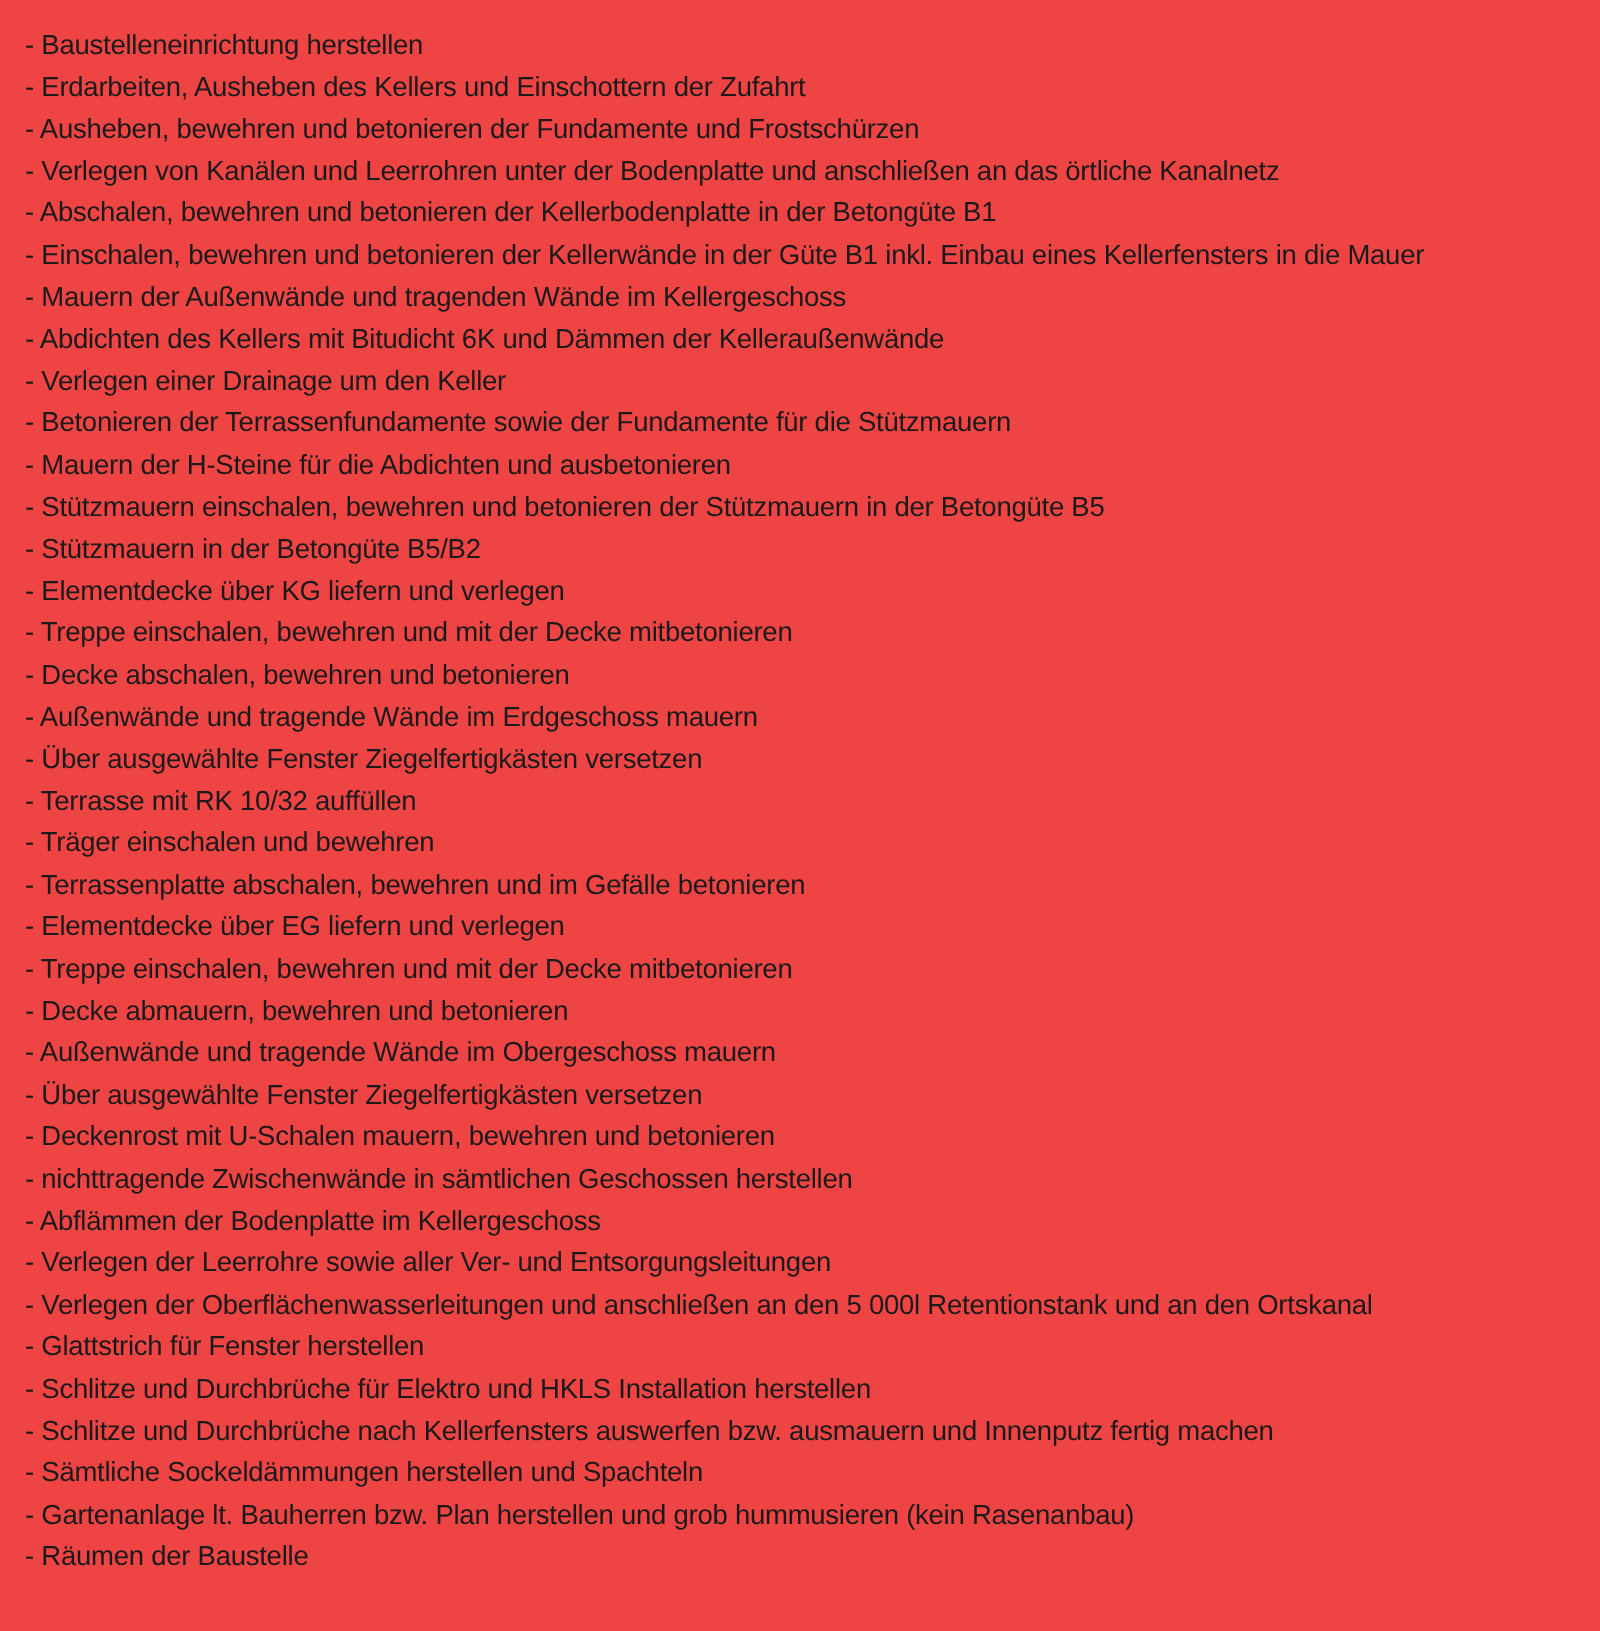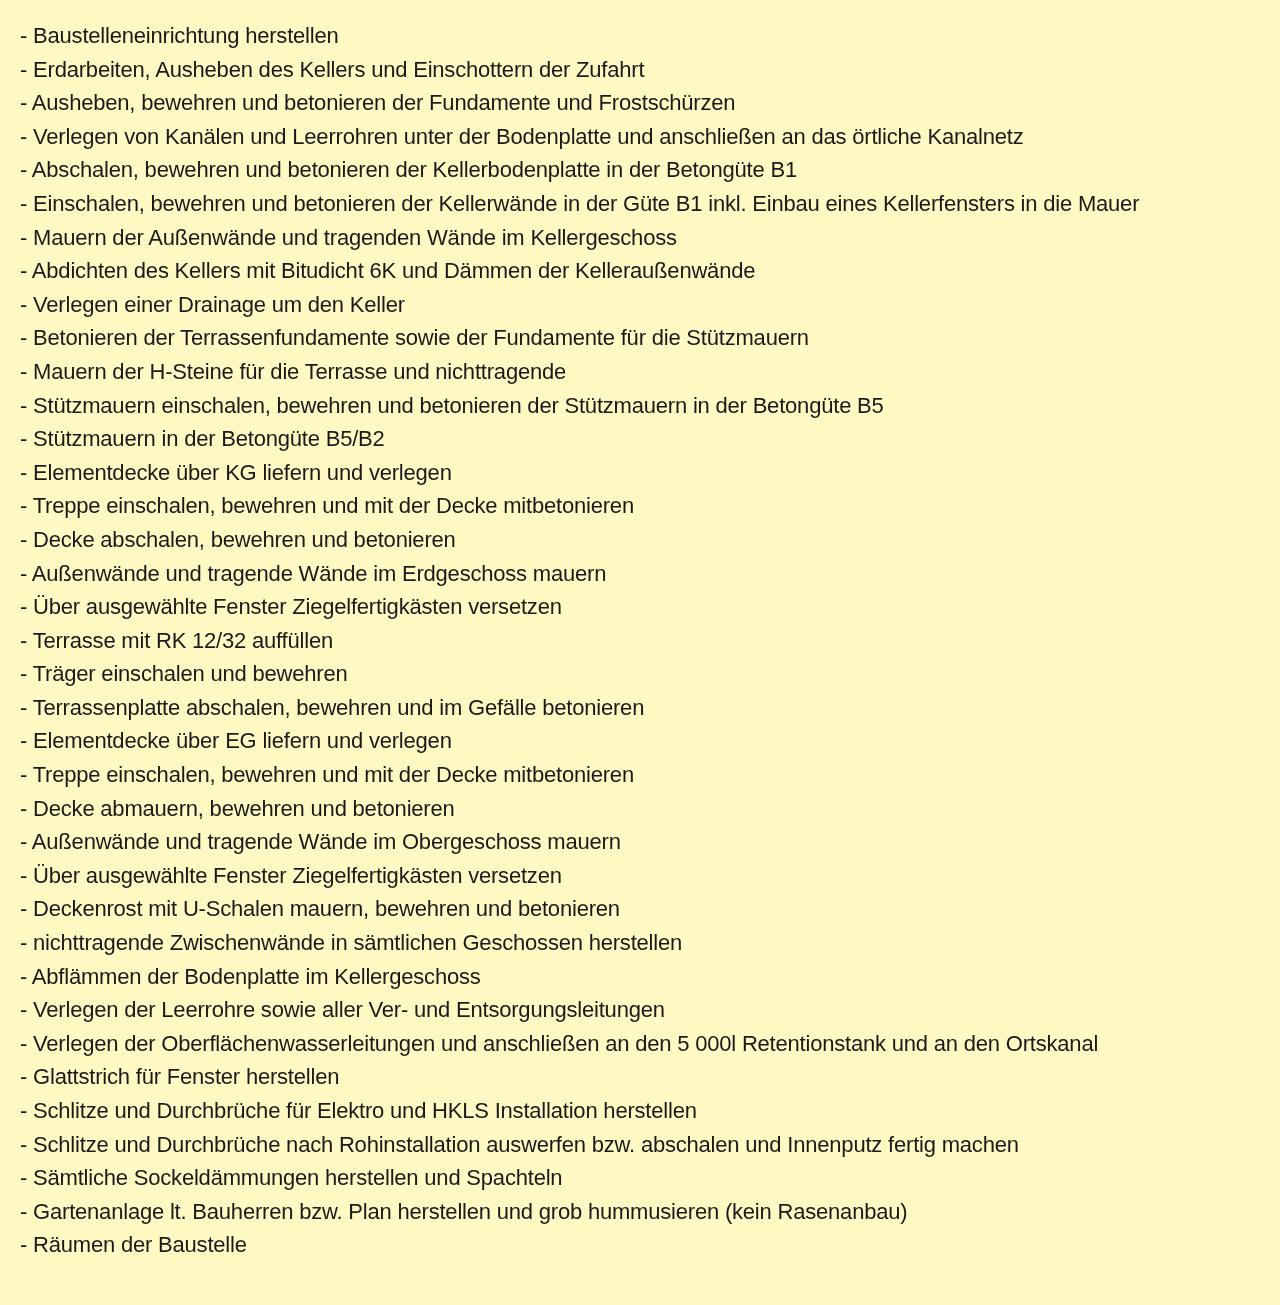--- a/index.html
+++ b/index.html
@@ -9,21 +9,21 @@
   }
   body {
     width: 1280px;
     height: 1305px;
     font-family: "Liberation Sans", sans-serif;
     overflow: hidden;
   }
   .page {
     width: 1280px;
     height: 1305px;
-    background: #fef9c3;
+    background: #ef4444;
     box-sizing: border-box;
     padding: 19px 8px 0 20px;
   }
   .task-list {
     width: 100%;
   }
   .line {
     font-size: 22px;
     line-height: 33.6px;
     color: #1a1a1a;
@@ -42,41 +42,41 @@
       <div class="line"><span class="dash">-</span> <span>Baustelleneinrichtung herstellen</span></div>
       <div class="line"><span class="dash">-</span> <span>Erdarbeiten, Ausheben des Kellers und Einschottern der Zufahrt</span></div>
       <div class="line"><span class="dash">-</span> <span>Ausheben, bewehren und betonieren der Fundamente und Frostschürzen</span></div>
       <div class="line"><span class="dash">-</span> <span>Verlegen von Kanälen und Leerrohren unter der Bodenplatte und anschließen an das örtliche Kanalnetz</span></div>
       <div class="line"><span class="dash">-</span> <span>Abschalen, bewehren und betonieren der Kellerbodenplatte in der Betongüte B1</span></div>
       <div class="line"><span class="dash">-</span> <span>Einschalen, bewehren und betonieren der Kellerwände in der Güte B1 inkl. Einbau eines Kellerfensters in die Mauer</span></div>
       <div class="line"><span class="dash">-</span> <span>Mauern der Außenwände und tragenden Wände im Kellergeschoss</span></div>
       <div class="line"><span class="dash">-</span> <span>Abdichten des Kellers mit Bitudicht 6K und Dämmen der Kelleraußenwände</span></div>
       <div class="line"><span class="dash">-</span> <span>Verlegen einer Drainage um den Keller</span></div>
       <div class="line"><span class="dash">-</span> <span>Betonieren der Terrassenfundamente sowie der Fundamente für die Stützmauern</span></div>
-      <div class="line"><span class="dash">-</span> <span>Mauern der H-Steine für die Terrasse und nichttragende</span></div>
+      <div class="line"><span class="dash">-</span> <span>Mauern der H-Steine für die Abdichten und ausbetonieren</span></div>
       <div class="line"><span class="dash">-</span> <span>Stützmauern einschalen, bewehren und betonieren der Stützmauern in der Betongüte B5</span></div>
       <div class="line"><span class="dash">-</span> <span>Stützmauern in der Betongüte B5/B2</span></div>
       <div class="line"><span class="dash">-</span> <span>Elementdecke über KG liefern und verlegen</span></div>
       <div class="line"><span class="dash">-</span> <span>Treppe einschalen, bewehren und mit der Decke mitbetonieren</span></div>
       <div class="line"><span class="dash">-</span> <span>Decke abschalen, bewehren und betonieren</span></div>
       <div class="line"><span class="dash">-</span> <span>Außenwände und tragende Wände im Erdgeschoss mauern</span></div>
       <div class="line"><span class="dash">-</span> <span>Über ausgewählte Fenster Ziegelfertigkästen versetzen</span></div>
-      <div class="line"><span class="dash">-</span> <span>Terrasse mit RK 12/32 auffüllen</span></div>
+      <div class="line"><span class="dash">-</span> <span>Terrasse mit RK 10/32 auffüllen</span></div>
       <div class="line"><span class="dash">-</span> <span>Träger einschalen und bewehren</span></div>
       <div class="line"><span class="dash">-</span> <span>Terrassenplatte abschalen, bewehren und im Gefälle betonieren</span></div>
       <div class="line"><span class="dash">-</span> <span>Elementdecke über EG liefern und verlegen</span></div>
       <div class="line"><span class="dash">-</span> <span>Treppe einschalen, bewehren und mit der Decke mitbetonieren</span></div>
       <div class="line"><span class="dash">-</span> <span>Decke abmauern, bewehren und betonieren</span></div>
       <div class="line"><span class="dash">-</span> <span>Außenwände und tragende Wände im Obergeschoss mauern</span></div>
       <div class="line"><span class="dash">-</span> <span>Über ausgewählte Fenster Ziegelfertigkästen versetzen</span></div>
       <div class="line"><span class="dash">-</span> <span>Deckenrost mit U-Schalen mauern, bewehren und betonieren</span></div>
       <div class="line"><span class="dash">-</span> <span>nichttragende Zwischenwände in sämtlichen Geschossen herstellen</span></div>
       <div class="line"><span class="dash">-</span> <span>Abflämmen der Bodenplatte im Kellergeschoss</span></div>
       <div class="line"><span class="dash">-</span> <span>Verlegen der Leerrohre sowie aller Ver- und Entsorgungsleitungen</span></div>
       <div class="line"><span class="dash">-</span> <span>Verlegen der Oberflächenwasserleitungen und anschließen an den 5 000l Retentionstank und an den Ortskanal</span></div>
       <div class="line"><span class="dash">-</span> <span>Glattstrich für Fenster herstellen</span></div>
       <div class="line"><span class="dash">-</span> <span>Schlitze und Durchbrüche für Elektro und HKLS Installation herstellen</span></div>
-      <div class="line"><span class="dash">-</span> <span>Schlitze und Durchbrüche nach Rohinstallation auswerfen bzw. abschalen und Innenputz fertig machen</span></div>
+      <div class="line"><span class="dash">-</span> <span>Schlitze und Durchbrüche nach Kellerfensters auswerfen bzw. ausmauern und Innenputz fertig machen</span></div>
       <div class="line"><span class="dash">-</span> <span>Sämtliche Sockeldämmungen herstellen und Spachteln</span></div>
       <div class="line"><span class="dash">-</span> <span>Gartenanlage lt. Bauherren bzw. Plan herstellen und grob hummusieren (kein Rasenanbau)</span></div>
       <div class="line"><span class="dash">-</span> <span>Räumen der Baustelle</span></div>
     </div>
 </div>
 
 </body></html>

